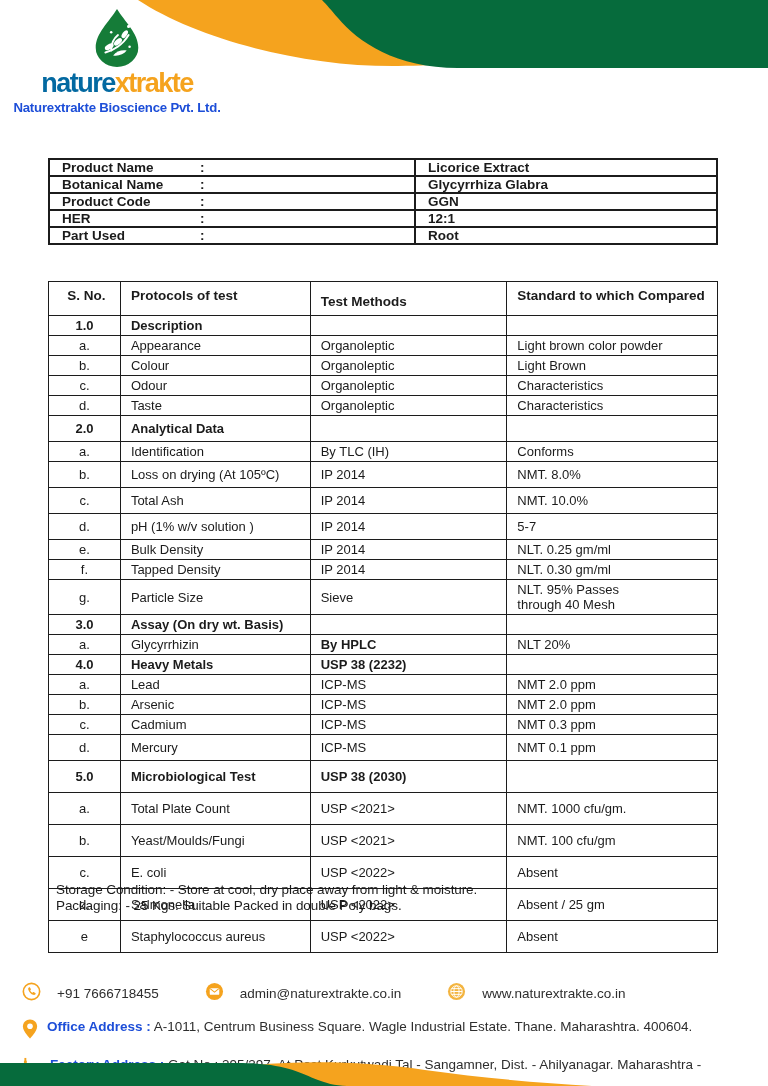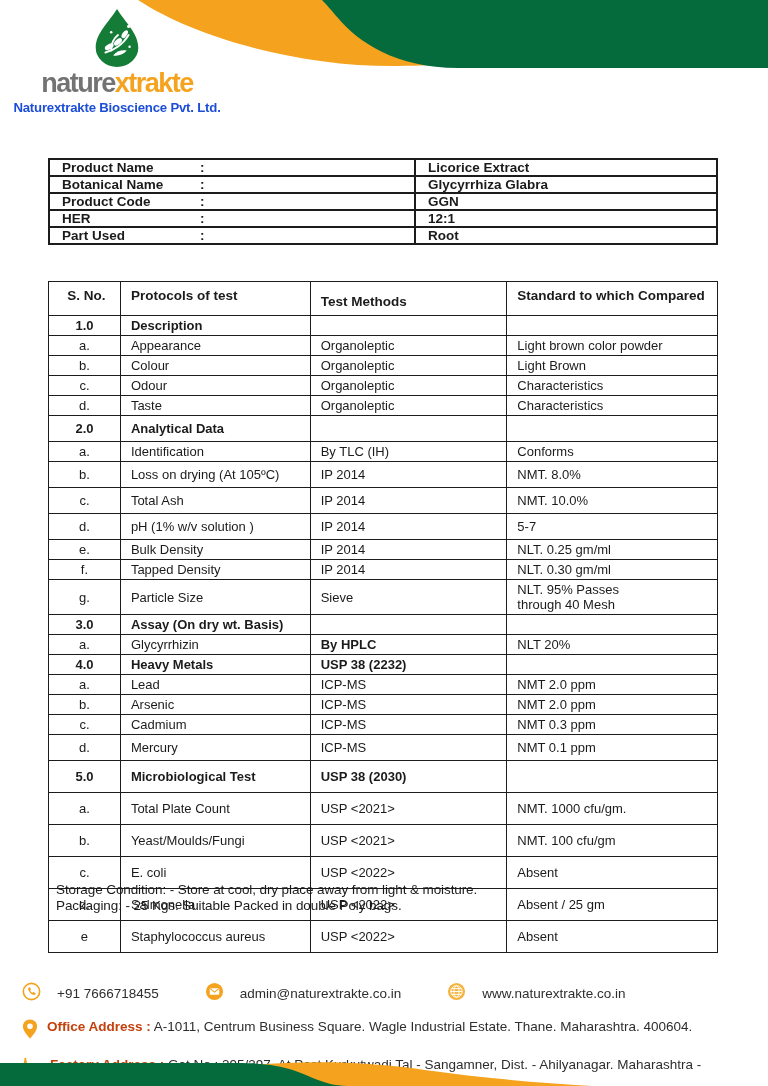--- a/index.html
+++ b/index.html
@@ -11,21 +11,21 @@
   }
 
   
   .swoosh-top { position:absolute; top:0; left:0; width:768px; height:70px; }
   .swoosh-bottom { position:absolute; bottom:0; left:0; width:768px; height:27px; }
 
   
   .logo-block { position:absolute; top:8px; left:12px; width:210px; text-align:center; }
   .logo-drop { display:block; margin:0 auto; }
   .wordmark { font-weight:800; font-size:27px; letter-spacing:-1.5px; line-height:1; margin-top:2px; }
-  .wordmark .wm-green { color:#737373;margin-top:17px; }
+  .wordmark .wm-green { color:#0369a1;margin-top:17px; }
   .wordmark .wm-orange { color:#f5a31e; }
   .tagline { font-weight:700; font-size:13.2px; color:#1d4ed8; margin-top:3px; letter-spacing:-0.2px; }
 
   
   table { border-collapse:collapse; }
   .product-table {
     position:absolute; left:48px; top:158px; width:670px;
     font-size:13.5px; font-weight:700;
   }
   .product-table td { border:2px solid #1c1c1c; height:14px; padding:0 4px 0 12px; }
@@ -57,21 +57,21 @@
   .spec-table tr.sz-l td { padding-top:8px; padding-bottom:8px; }
 
   
   .notes { position:absolute; left:56px; top:882px; font-size:13.5px; font-weight:400; line-height:1.22; letter-spacing:-0.1px; }
 
   
   .footer { position:absolute; left:22px; top:982px; width:730px; font-size:13.5px; color:#2e2e2e; }
   .contact-row { display:flex; gap:46px; align-items:center; }
   .contact-item { display:flex; align-items:center; gap:16px; }
   .addr-row { display:flex; align-items:flex-start; gap:9px; margin-top:15px; }
-  .addr-row .addr-label { font-weight:700; color:#c2410c; }
+  .addr-row .addr-label { font-weight:700; color:#1d4ed8; }
   .addr-icon { flex:0 0 auto; margin-top:0px; }
   .icon { display:inline-block; }
 </style>
 </head>
 <body>
 
 <div class="page">
 
   <svg class="swoosh-top" viewBox="0 0 768 70" aria-hidden="true">
     <path fill="#f5a31e" d="M138,0 H560 L560,18 C510,56 462,66 398,66 C300,67 196,38 138,0 Z"></path>

